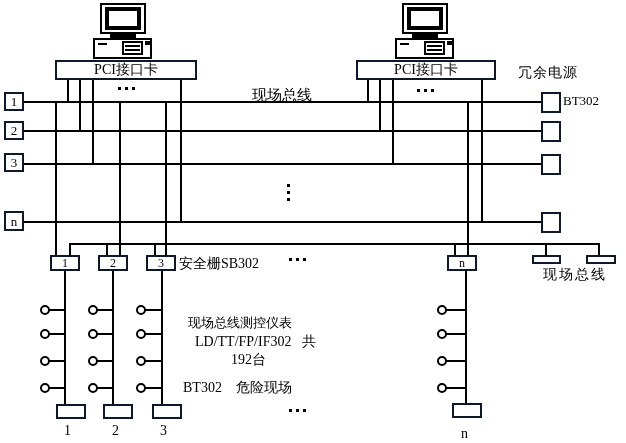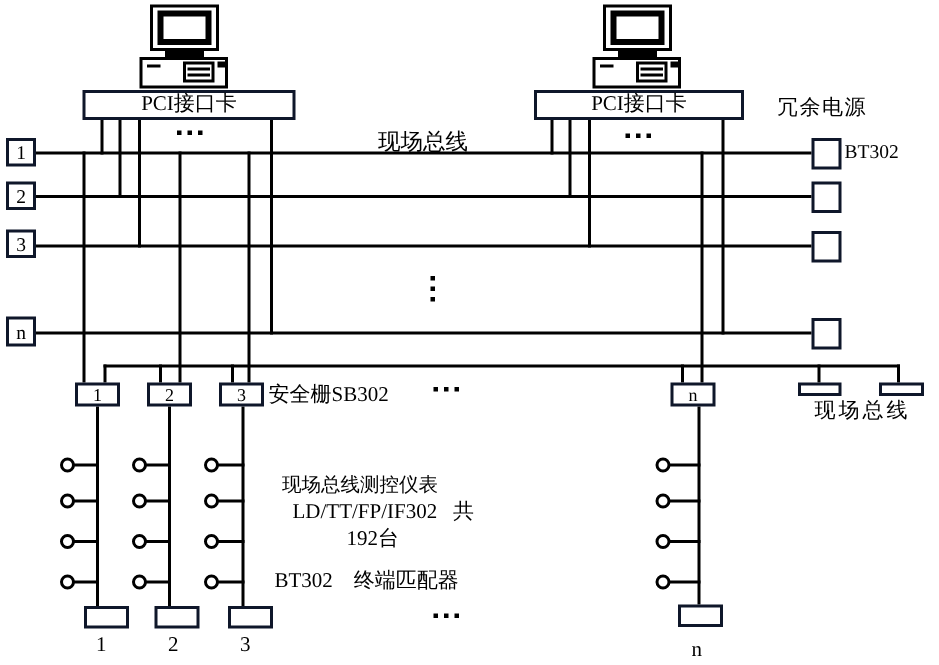--- a/index.html
+++ b/index.html
@@ -120,21 +120,21 @@
     <div class="dt" style="left: 289px; top: 409px;"></div>
     <div class="dt" style="left: 296px; top: 409px;"></div>
     <div class="dt" style="left: 303px; top: 409px;"></div>
     <div class="lb" style="left: 252px; top: 88px; font-size: 15px; letter-spacing: 0px; text-align: center;">现场总线</div>
     <div class="lb" style="left: 518px; top: 66px; font-size: 14px; letter-spacing: 1px;">冗余电源</div>
     <div class="lb" style="left: 563px; top: 94px; font-size: 13px; letter-spacing: 0px;">BT302</div>
     <div class="lb" style="left: 179px; top: 257px; font-size: 14px; letter-spacing: 0px;">安全栅SB302</div>
     <div class="lb" style="left: 188px; top: 316px; font-size: 13px; letter-spacing: 0px;">现场总线测控仪表</div>
     <div class="lb" style="left: 183px; top: 335px; font-size: 14px; letter-spacing: 0px; margin-left: 12px;">LD/TT/FP/IF302   共</div>
     <div class="lb" style="left: 231px; top: 353px; font-size: 14px; letter-spacing: 0px;">192台</div>
-    <div class="lb" style="left: 183px; top: 381px; font-size: 14px; letter-spacing: 0px;">BT302    终端匹配器</div>
+    <div class="lb" style="left: 183px; top: 381px; font-size: 14px; letter-spacing: 0px;">BT302    危险现场</div>
     <div class="lb" style="left: 543px; top: 268px; font-size: 14px; letter-spacing: 2px;">现场总线</div>
     <div class="lb" style="left: 64px; top: 424px; font-size: 14px; letter-spacing: 0px;">1</div>
     <div class="lb" style="left: 112px; top: 424px; font-size: 14px; letter-spacing: 0px;">2</div>
     <div class="lb" style="left: 160px; top: 424px; font-size: 14px; letter-spacing: 0px;">3</div>
     <div class="lb" style="left: 461px; top: 427px; font-size: 14px; letter-spacing: 0px;">n</div>
     <div class="grp" style="left: 93px; top: 3px; width: 59px; height: 56px;">
       <div class="pb" style="left: 7px; top: 0px; width: 46px; height: 31px;"></div>
       <div class="pk" style="left: 12px; top: 4px; width: 36px; height: 23px;"></div>
       <div class="pw" style="left: 16px; top: 8px; width: 28px; height: 15px;"></div>
       <div class="pb" style="left: 17px; top: 31px; width: 26px; height: 4px;"></div>

